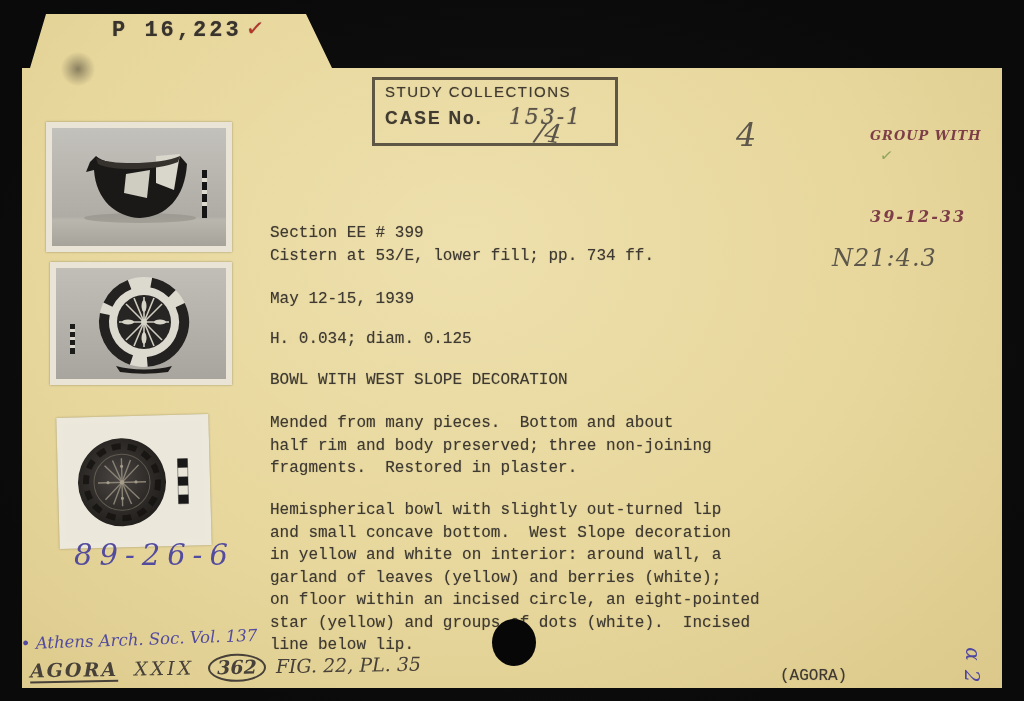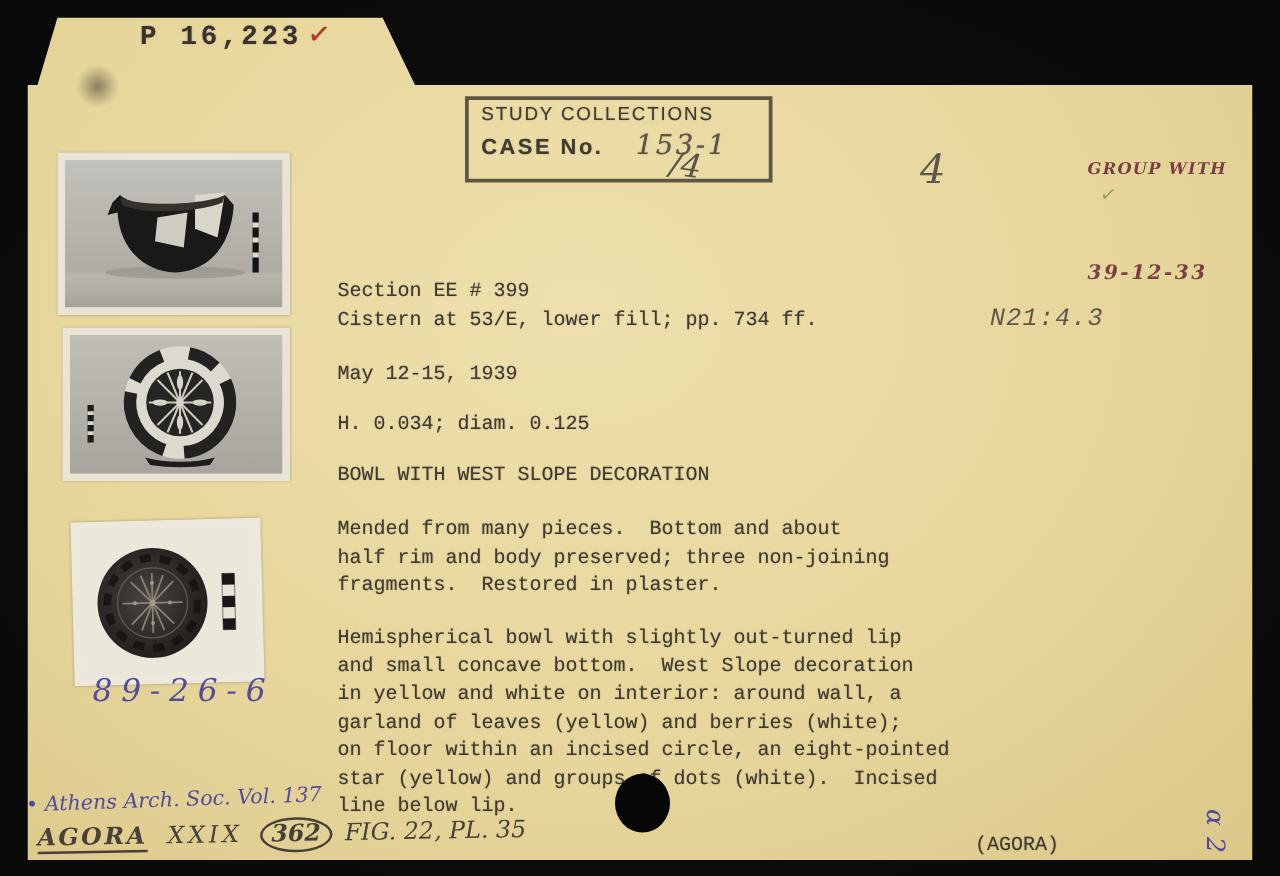--- a/index.html
+++ b/index.html
@@ -164,30 +164,30 @@
         </g>
         <g>
           <rect x="114" y="38" width="10" height="45" fill="#e8e5d8" stroke="#555" stroke-width="0.6"></rect>
           <rect x="114" y="38" width="10" height="9" fill="#181818"></rect>
           <rect x="114" y="56" width="10" height="9" fill="#181818"></rect>
           <rect x="114" y="74" width="10" height="9" fill="#181818"></rect>
         </g>
       </svg>
     </div>
 
-    <div class="hand blueink" style="left:54px;top:528px;font-size:25px;letter-spacing:7px;">89-26-6</div>
+    <div class="hand blueink" style="left:54px;top:528px;font-size:29px;letter-spacing:7px;">89-26-6</div>
 
     <div class="hand blueink" style="left:2px;top:570px;font-size:16.5px;line-height:24px;transform:rotate(-2deg);">
       <div>• Athens Arch. Soc. Vol. 137</div>
       <div style="margin-left:12px;">S.I.R. pl. 2 # a.</div>
     </div>
 
     <div class="typed" style="left:250px;top:212px;">Section EE # 399
 Cistern at 53/E, lower fill; pp. 734 ff.</div>
-    <div class="hand pencil" style="left:772px;top:234px;font-size:20px;letter-spacing:1px;font-family:Liberation Mono, monospace;">N21:4.3</div>
+    <div class="hand pencil" style="left:812px;top:234px;font-size:24px;letter-spacing:1px;">N21:4.3</div>
     <div class="typed" style="left:250px;top:278px;">May 12-15, 1939</div>
     <div class="typed" style="left:250px;top:318px;">H. 0.034; diam. 0.125</div>
     <div class="typed" style="left:250px;top:359px;">BOWL WITH WEST SLOPE DECORATION</div>
     <div class="typed" style="left:250px;top:402px;">Mended from many pieces.  Bottom and about
 half rim and body preserved; three non-joining
 fragments.  Restored in plaster.</div>
     <div class="typed" style="left:250px;top:489px;">Hemispherical bowl with slightly out-turned lip
 and small concave bottom.  West Slope decoration
 in yellow and white on interior: around wall, a
 garland of leaves (yellow) and berries (white);

